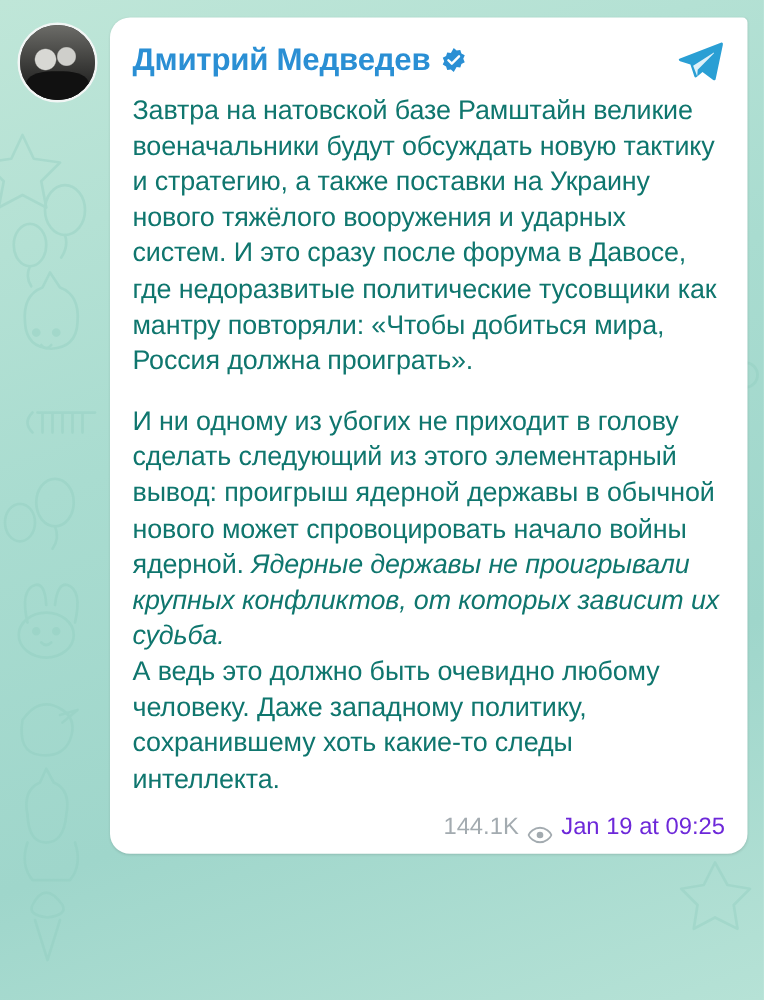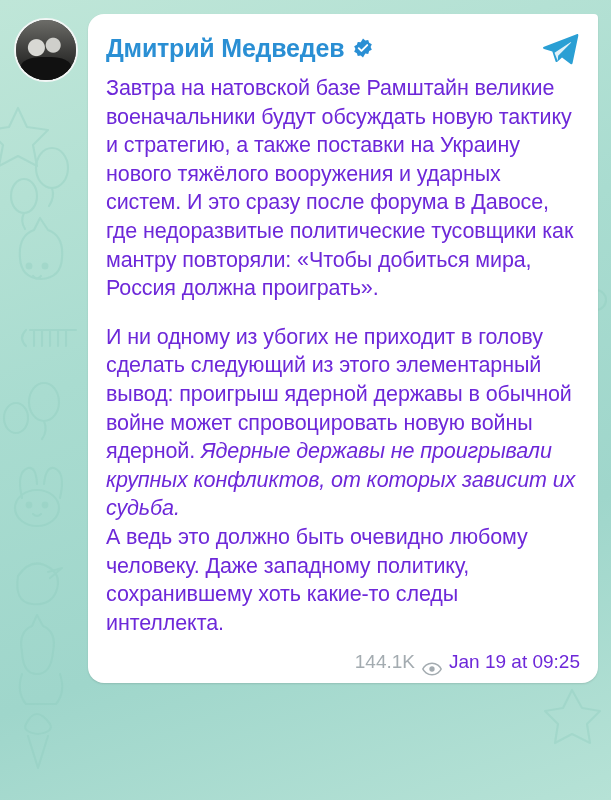--- a/index.html
+++ b/index.html
@@ -96,21 +96,21 @@
   }
   .tg-logo {
     margin-left: auto;
     width: 40px;
     height: 40px;
     flex: 0 0 auto;
   }
 
   
   .body {
-    color: #6d28d9;
+    color: #0f766e;
     font-size: 21.5px;
     line-height: 1.33;
     letter-spacing: -0.1px;
   }
   .para {
     margin: 0 0 20px 0;
   }
   .para:last-of-type {
     margin-bottom: 12px;
   }
@@ -209,21 +209,21 @@
     <span class="tg-logo">
       <svg viewBox="0 0 48 48" width="40" height="40" xmlns="http://www.w3.org/2000/svg">
         <path d="M44 7.5L4.8 22.6c-1.6.6-1.6 2 .1 2.5l9.9 3.1 3.8 11.6c.4 1.2 1.3 1.4 2.2.6l5.6-4.9 10.3 7.6c1.2.8 2.1.4 2.4-1.1L45.9 9.5c.4-1.8-.6-2.6-1.9-2z" fill="#2a9fd4"></path>
         <path d="M17.4 29.6l18.8-12.2c.9-.6 1.7-.3 1 .4L21.8 33.3l-.5 6.2z" fill="#ffffff" opacity="0.85"></path>
       </svg>
     </span>
   </div>
 
   <div class="body">
     <p class="para">Завтра на натовской базе Рамштайн великие военачальники будут обсуждать новую тактику и стратегию, а также поставки на Украину нового тяжёлого вооружения и ударных систем. И это сразу после форума в Давосе, где недоразвитые политические тусовщики как мантру повторяли: «Чтобы добиться мира, Россия должна проиграть».</p>
-    <p class="para tight"><span>И ни одному из убогих не приходит в голову сделать следующий из этого элементарный вывод: проигрыш ядерной державы в обычной войне может спровоцировать новую войны ядерной. </span><span class="italic">Ядерные державы не проигрывали крупных конфликтов, от которых зависит их судьба.</span></p>
+    <p class="para tight"><span>И ни одному из убогих не приходит в голову сделать следующий из этого элементарный вывод: проигрыш ядерной державы в обычной нового может спровоцировать начало войны ядерной. </span><span class="italic">Ядерные державы не проигрывали крупных конфликтов, от которых зависит их судьба.</span></p>
     <p class="para">А ведь это должно быть очевидно любому человеку. Даже западному политику, сохранившему хоть какие-то следы интеллекта.</p>
   </div>
 
   <div class="foot">
     <span class="views">144.1K</span>
     <span class="eye">
       <svg viewBox="0 0 24 16" width="20" height="14" xmlns="http://www.w3.org/2000/svg">
         <path d="M12 1C6.5 1 2.2 5.1 1 8c1.2 2.9 5.5 7 11 7s9.8-4.1 11-7c-1.2-2.9-5.5-7-11-7z" fill="none" stroke="#a3abb0" stroke-width="1.8"></path>
         <circle cx="12" cy="8" r="3.2" fill="#a3abb0"></circle>
       </svg>

